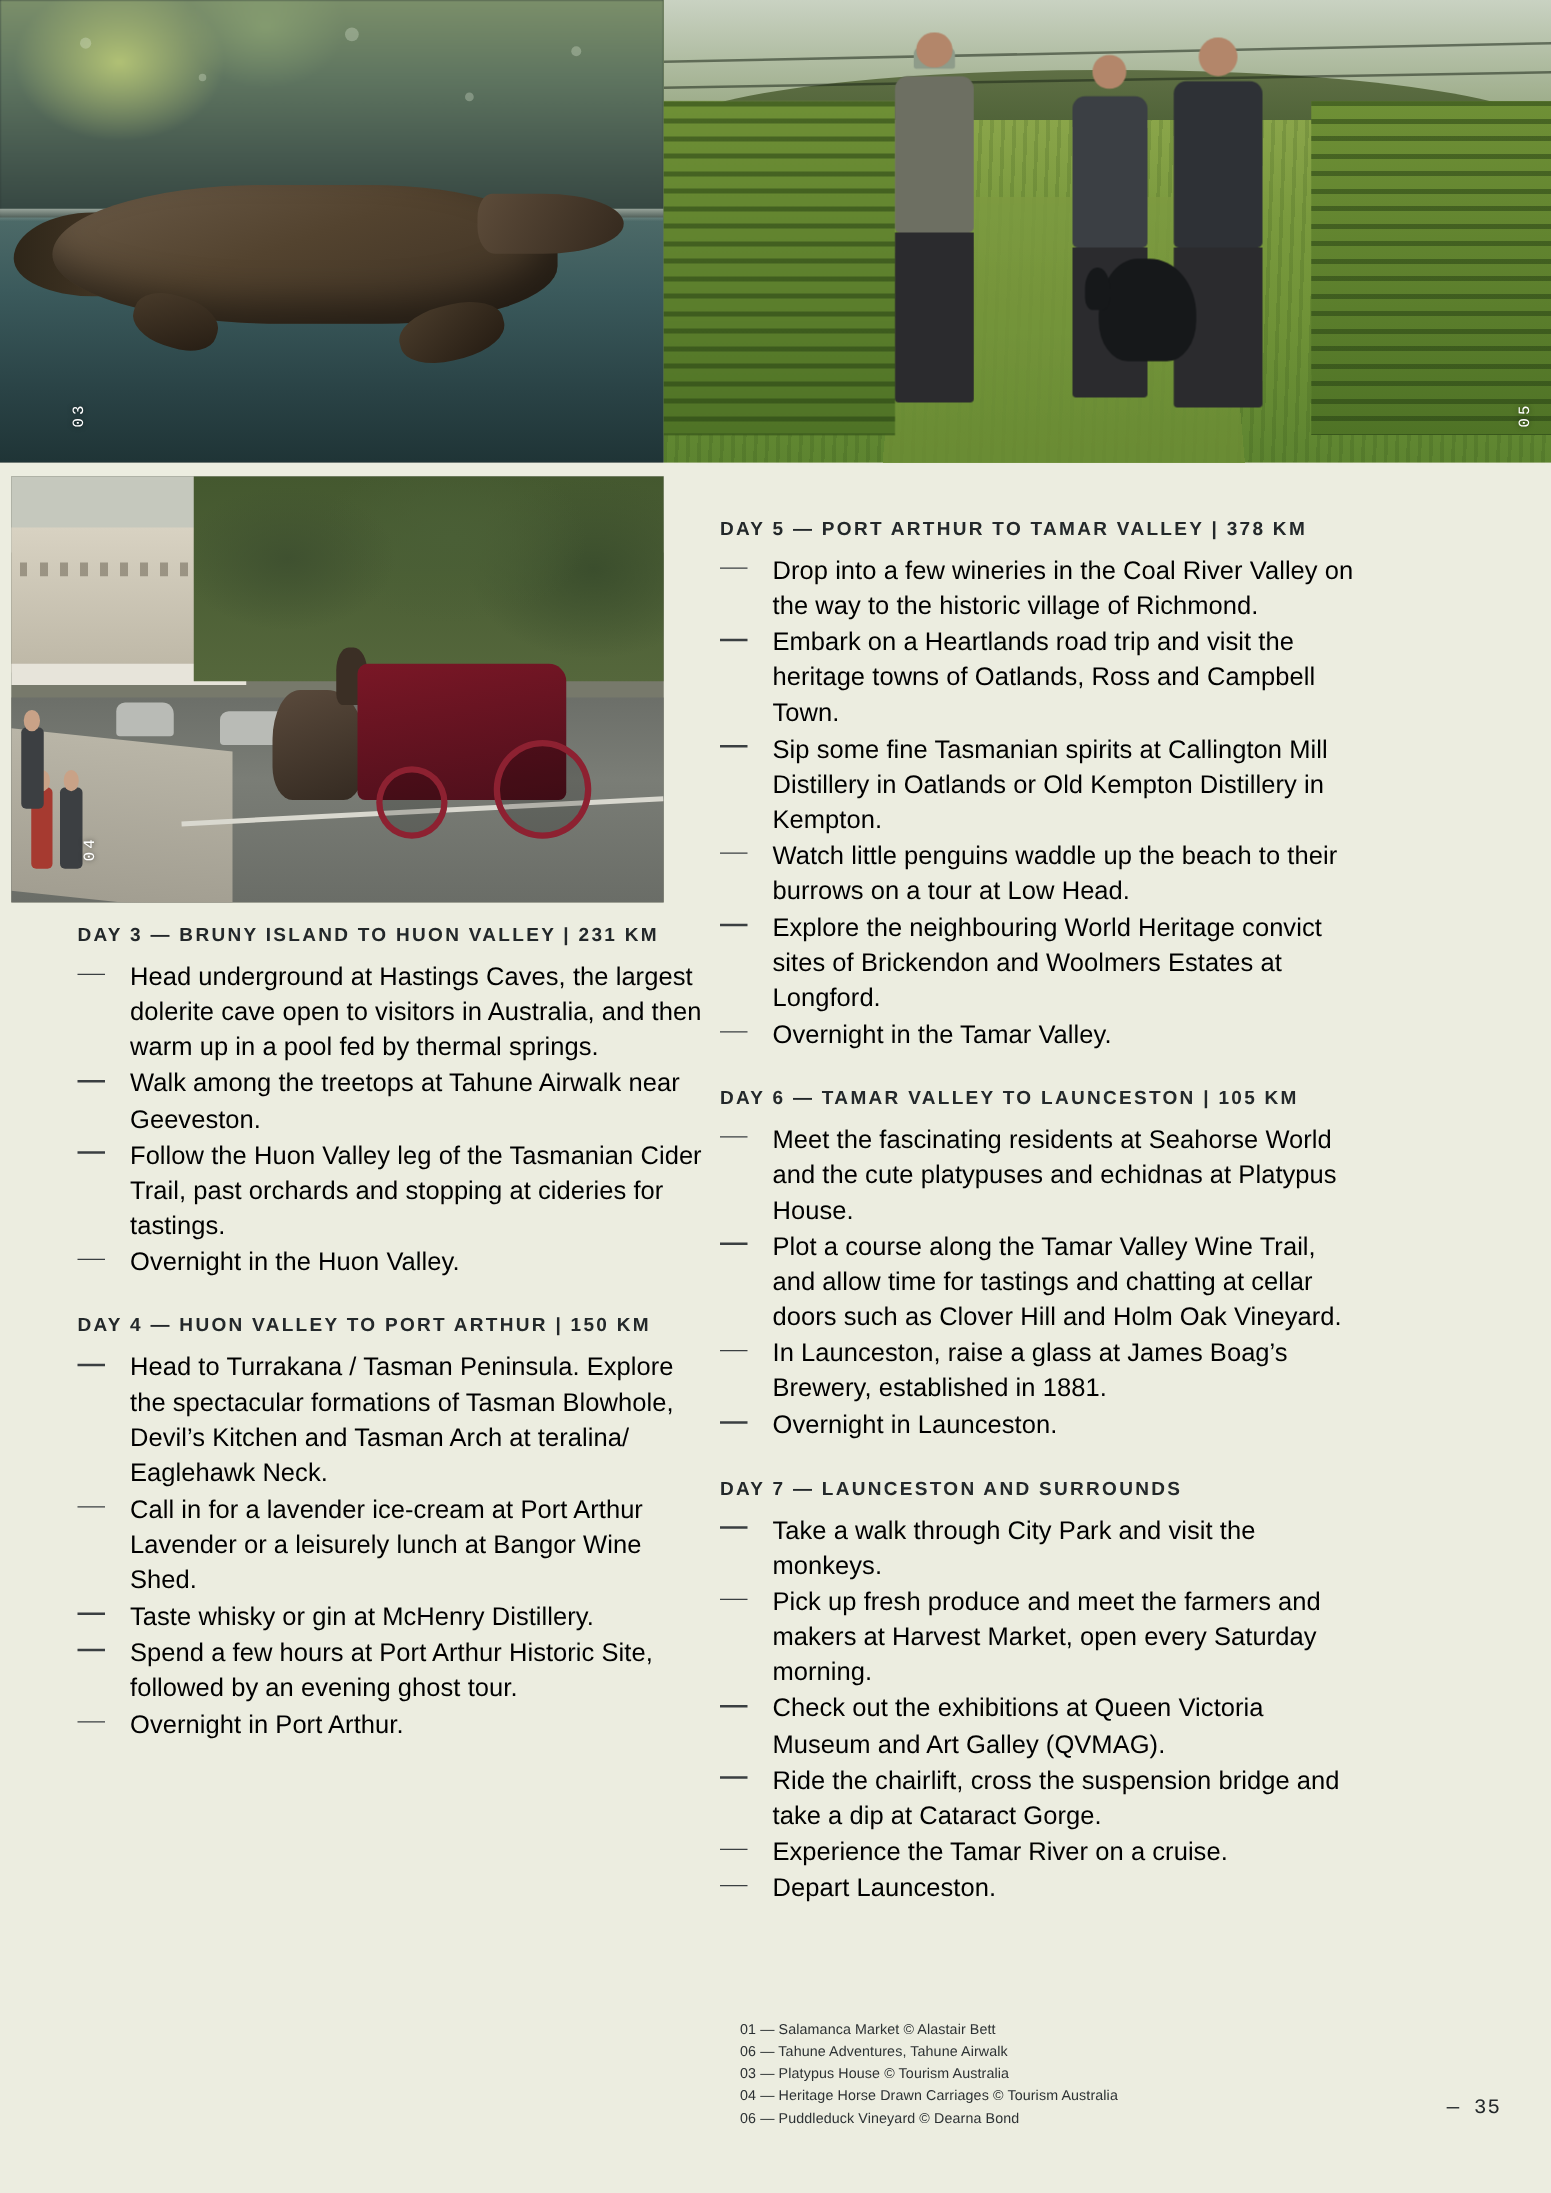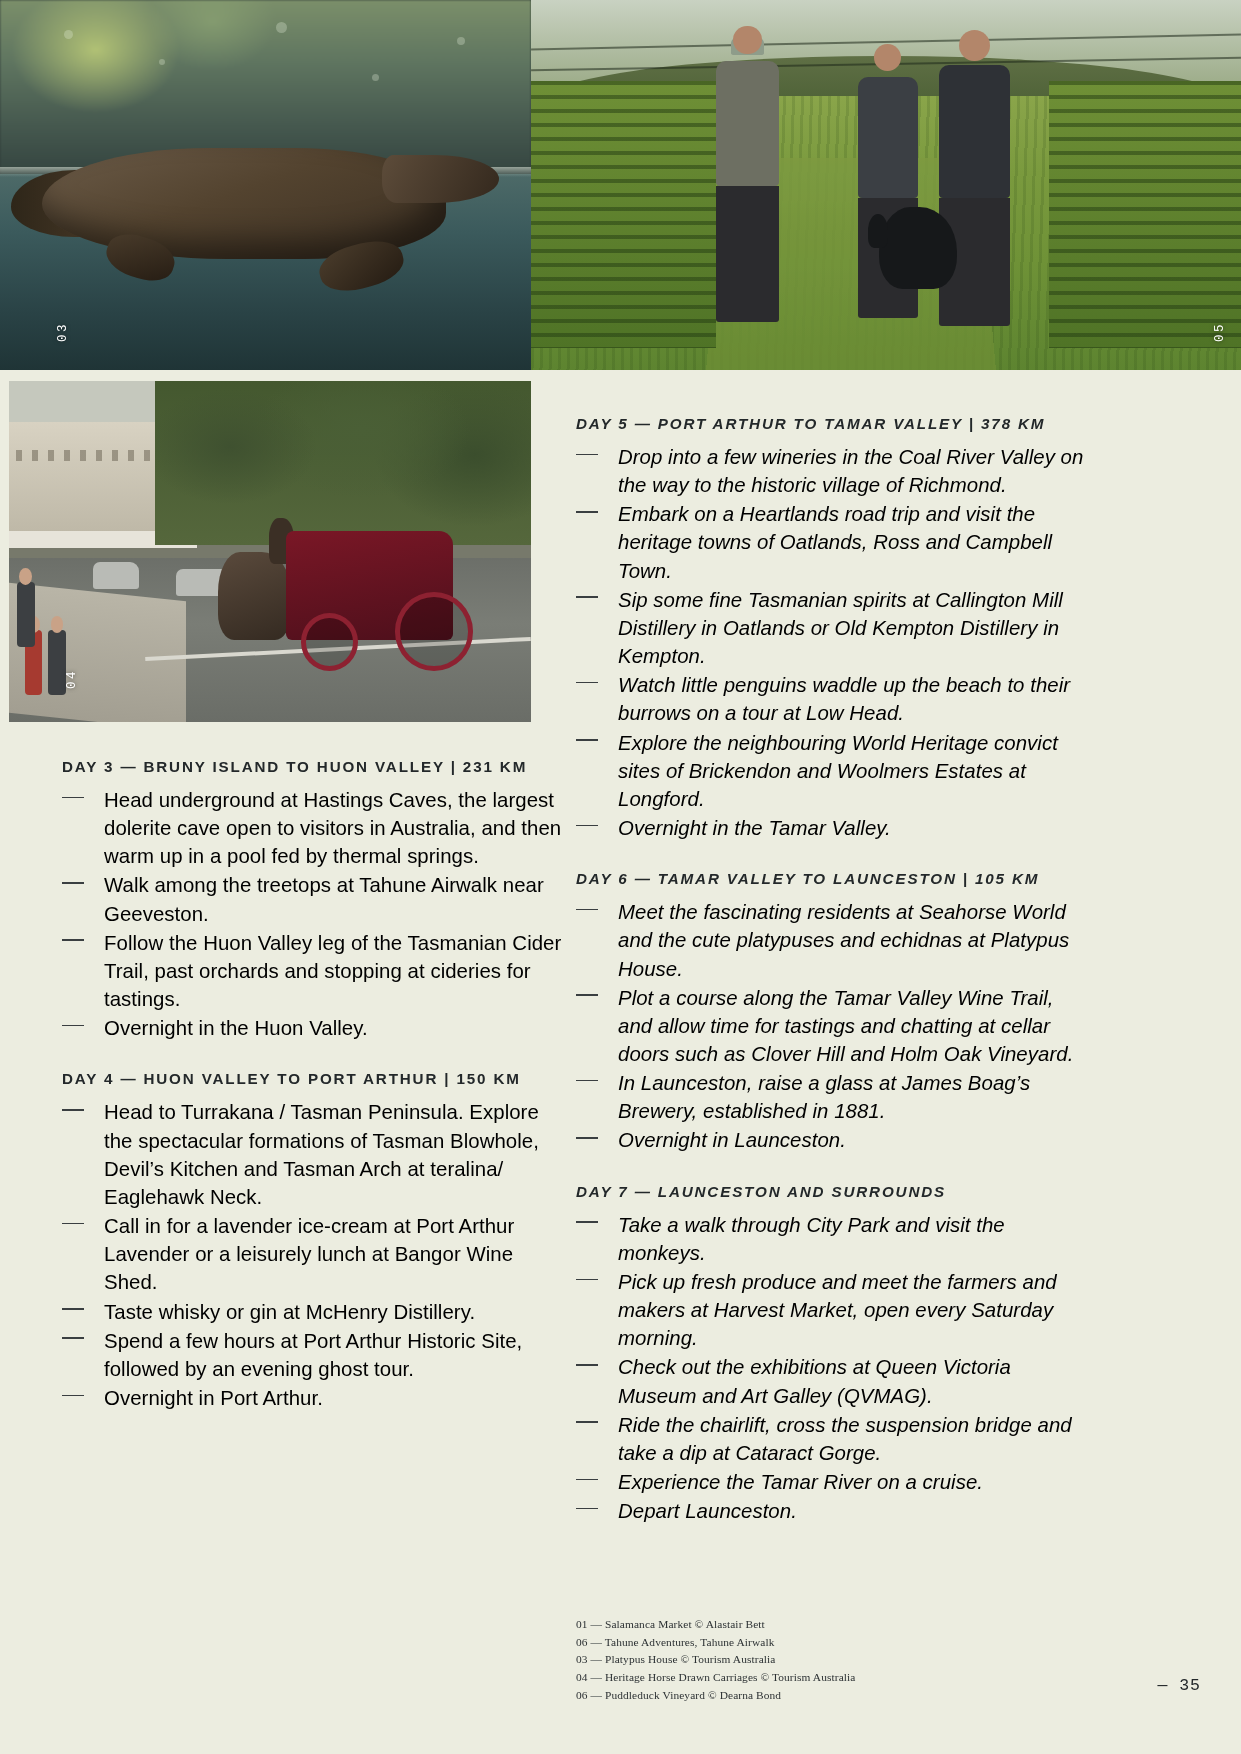--- a/index.html
+++ b/index.html
@@ -138,22 +138,22 @@
     font-family:"Liberation Mono", monospace;
     font-size:12.5px;
     letter-spacing:2.5px;
     color:#ffffff;
     text-shadow:0 0 4px rgba(0,0,0,.55);
     white-space:nowrap;
   }
 
   
   .col{position:absolute;}
-  #col-left{left:62px;top:758px;width:505px;}
-  #col-right{left:576px;top:415px;width:516px;font-style:italic;}
+  #col-left{left:62px;top:740px;width:505px;}
+  #col-right{left:576px;top:415px;width:516px;}
 
   .day-head{
     font-size:15.2px;
     font-weight:700;
     letter-spacing:1.85px;
     color:#23282a;
     margin:0 0 11px 0;
     white-space:nowrap;
   }
   .sec{margin-bottom:28px;}
@@ -167,22 +167,22 @@
     letter-spacing:.05px;
     margin-bottom:1px;
     color:#000000;
   }
   ul.items li .dash{
     position:absolute;left:0;top:.52em;width:22px;height:1.6px;background:#3a3f41;
   }
 
   
   #credits{
-    position:absolute;left:576px;top:1616px;
-    font-family:Liberation Serif, serif;
+    position:absolute;left:592px;top:1616px;
+    font-family:Liberation Sans, sans-serif;
     font-size:11.4px;
     line-height:1.55;
     color:#2c3133;
     letter-spacing:.1px;
   }
   #credits div{white-space:nowrap;}
   #page-no{
     position:absolute;right:40px;top:1676px;
     font-family:"Liberation Mono", monospace;
     font-size:16.5px;

